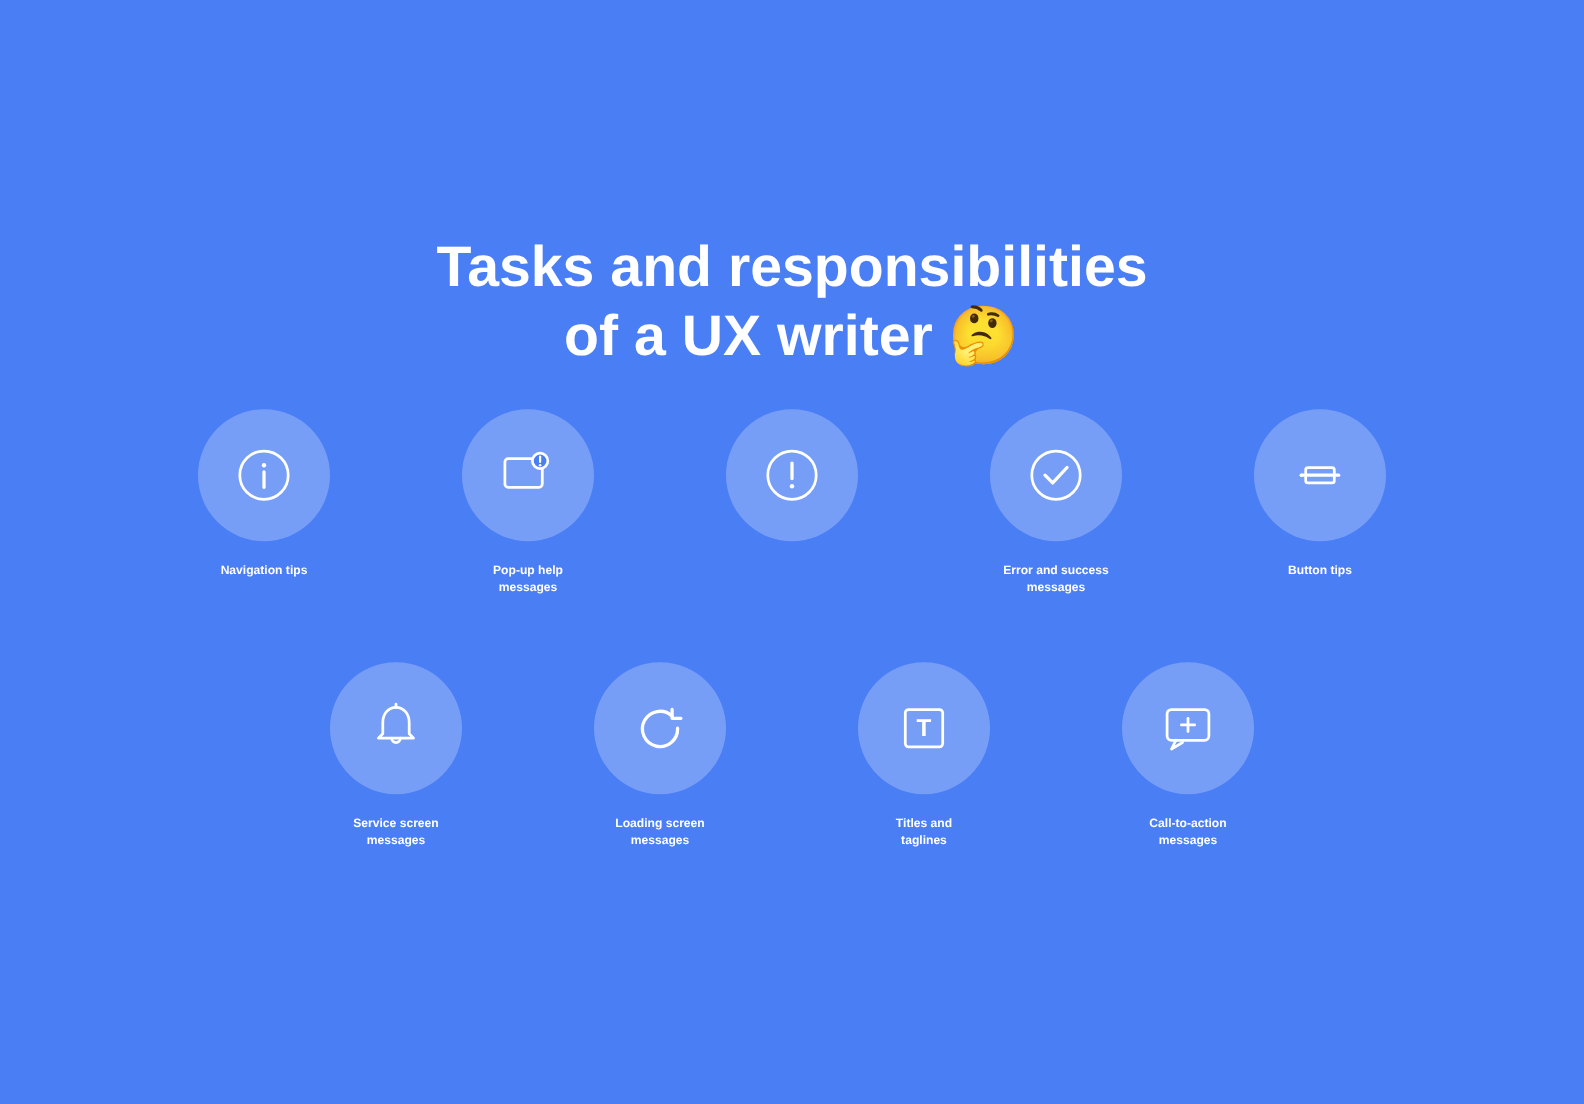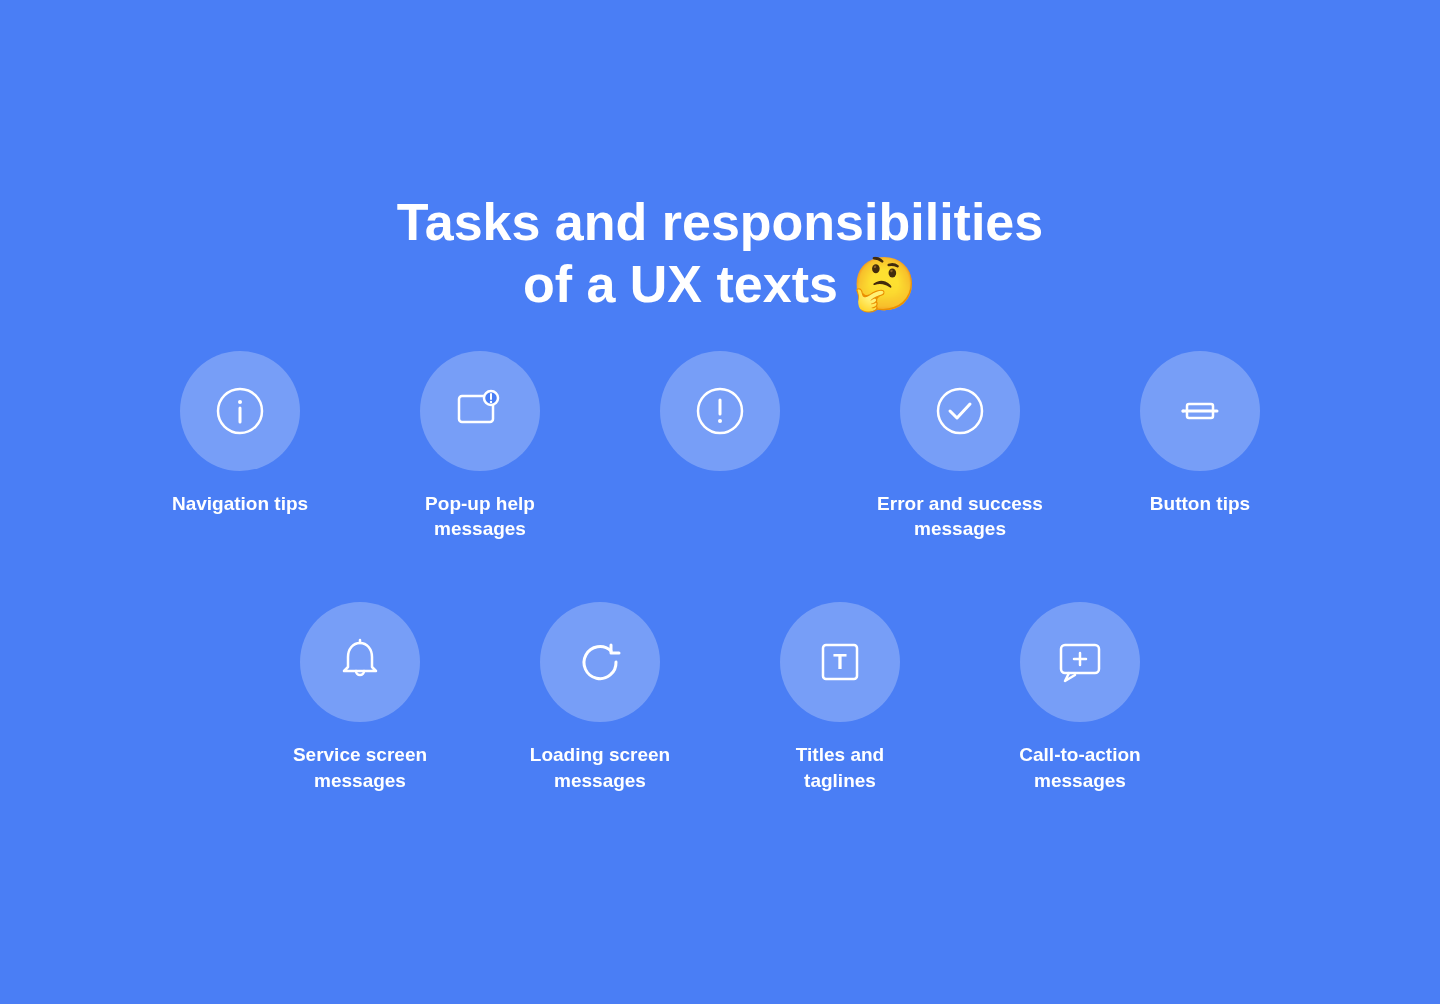--- a/index.html
+++ b/index.html
@@ -69,33 +69,33 @@
     .icon-circle svg {
       width: 54px;
       height: 54px;
       fill: none;
       stroke: white;
       stroke-width: 2.5;
     }
 
     .item-label {
       color: white;
-      font-size: 19px;
+      font-size: 11px;
       font-weight: 700;
       text-align: center;
       line-height: 1.35;
     }
   </style>
 </head>
 <body>
 
 <div class="page-container">
   <h1 class="main-title">
     <span>Tasks and responsibilities</span><br>
-    <span>of a UX texts 🤔</span>
+    <span>of a UX writer 🤔</span>
   </h1>
 
   <div class="grid-container">
 
     <div class="grid-row">
 
       <div class="grid-item">
         <div class="icon-circle">
           <svg viewBox="0 0 54 54" stroke="white" stroke-width="2.5" fill="none">
             <circle cx="27" cy="27" r="22" stroke="white" stroke-width="2.5"></circle>

